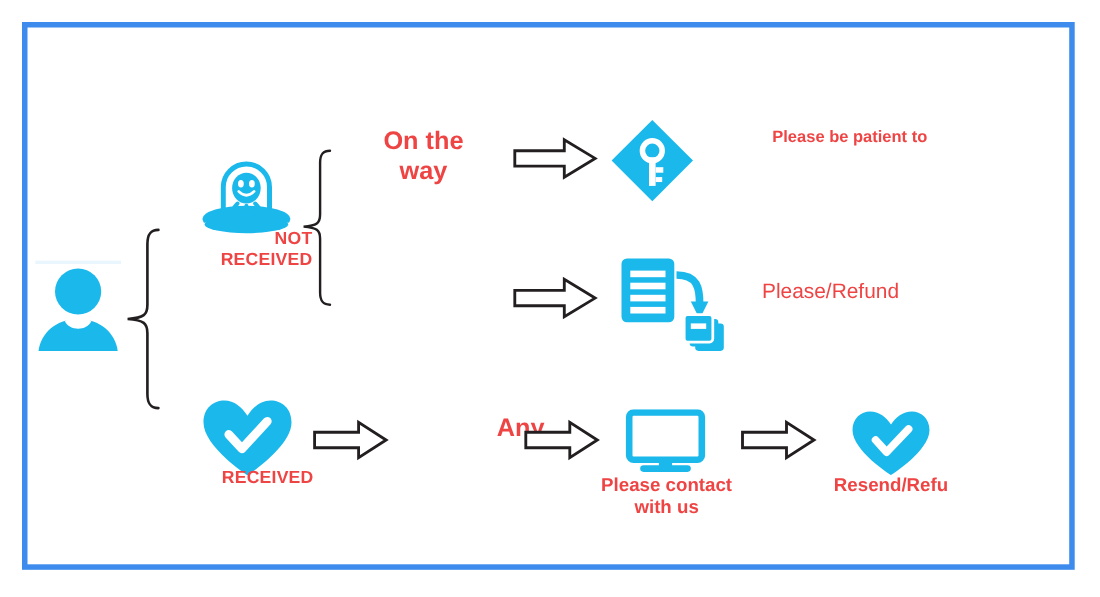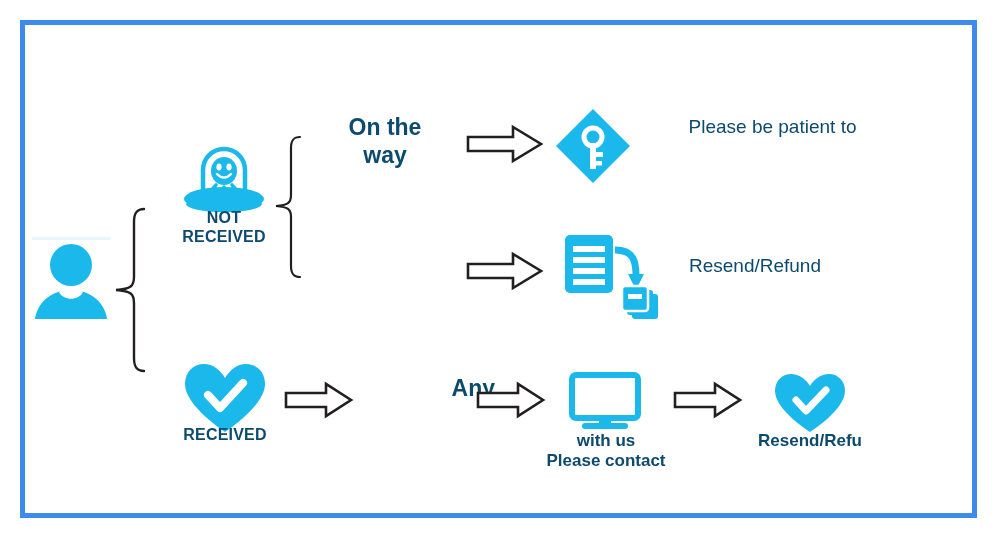--- a/index.html
+++ b/index.html
@@ -8,26 +8,26 @@
   #canvas{position:relative;width:1000px;height:543px;background:#fff;overflow:hidden;}
 
   
   #frame{
     position:absolute;left:20px;top:20px;width:957px;height:498px;
     border:5px solid #3d8ced;box-sizing:border-box;background:#fff;
   }
 
   
   .lbl{
-    position:absolute;color:#0c4a6e;text-align:center;line-height:1.2;
+    position:absolute;color:#ef4444;text-align:center;line-height:1.2;
     font-family:"Liberation Sans",sans-serif;
   }
   .lbl.big{font-size:23px;font-weight:bold;}
-  .lbl.cap{font-size:16px;font-weight:bold;letter-spacing:.2px;}
-  .lbl.med{font-size:19px;font-weight:normal;}
+  .lbl.cap{font-size:16px;font-weight:bold;letter-spacing:.2px;text-align:right;}
+  .lbl.med{font-size:15px;font-weight:bold;}
   .lbl.reg{font-size:19px;font-weight:normal;}
   .lbl.small{font-size:17px;font-weight:bold;}
 
   
   .ic{position:absolute;}
 </style>
 </head>
 <body>
 
 <div id="canvas">
@@ -129,21 +129,21 @@
 
       <rect x="70" y="62" width="26" height="25" rx="3" fill="#1bb8ec"></rect>
       <rect x="65" y="58" width="26" height="25" rx="3" fill="#1bb8ec"></rect>
       <rect x="60" y="54" width="26" height="25" rx="3" fill="#1bb8ec"></rect>
       <rect x="60" y="54" width="26" height="25" rx="3" fill="none" stroke="#ffffff" stroke-width="2.5"></rect>
       <rect x="66" y="62" width="14" height="5" fill="#ffffff"></rect>
     </svg>
   </div>
 
   <div class="lbl reg" style="left:655px;top:255px;width:200px;">
-    <div>Resend/Refund</div>
+    <div>Please/Refund</div>
   </div>
 
   <div class="ic" style="left:182px;top:362px;width:86px;height:72px;">
     <svg viewBox="0 0 86 72" width="86" height="72">
       <path d="M43 70 C43 70 3 44 3 22 C3 9 12 2 22 2 C31 2 38 8 43 16 C48 8 55 2 64 2 C74 2 83 9 83 22 C83 44 43 70 43 70 Z" fill="#1bb8ec"></path>
       <path d="M26 33 L38 46 L61 21" fill="none" stroke="#ffffff" stroke-width="8" stroke-linecap="round" stroke-linejoin="round"></path>
     </svg>
   </div>
   <div class="lbl cap" style="left:165px;top:425px;width:120px;">
     <div>RECEIVED</div>
@@ -166,22 +166,22 @@
   </div>
 
   <div class="ic" style="left:568px;top:372px;width:74px;height:60px;">
     <svg viewBox="0 0 74 60" width="74" height="60">
       <rect x="4" y="3" width="66" height="43" rx="4" fill="none" stroke="#1bb8ec" stroke-width="6"></rect>
       <rect x="31" y="44" width="12" height="9" fill="#1bb8ec"></rect>
       <rect x="14" y="51" width="46" height="6" rx="3" fill="#1bb8ec"></rect>
     </svg>
   </div>
   <div class="lbl small" style="left:520px;top:431px;width:172px;">
+    <div>Please contact</div>
     <div>with us</div>
-    <div>Please contact</div>
   </div>
 
   <div class="ic" style="left:672px;top:381px;width:72px;height:38px;">
     <svg viewBox="0 0 72 38" width="72" height="38">
       <path d="M3 12 L43 12 L43 3 L68 19 L43 35 L43 26 L3 26 Z" fill="#ffffff" stroke="#231f20" stroke-width="2.6" stroke-linejoin="miter"></path>
     </svg>
   </div>
 
   <div class="ic" style="left:772px;top:372px;width:76px;height:62px;">
     <svg viewBox="0 0 76 62" width="76" height="62">

